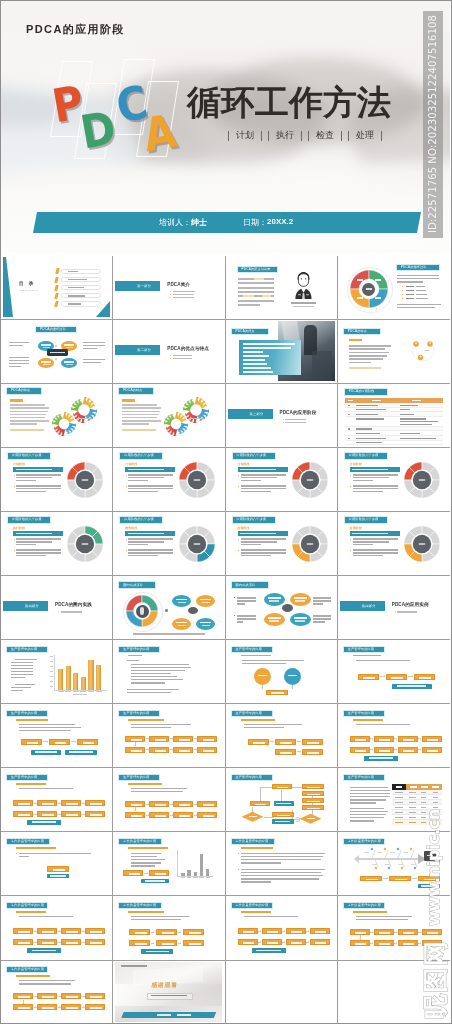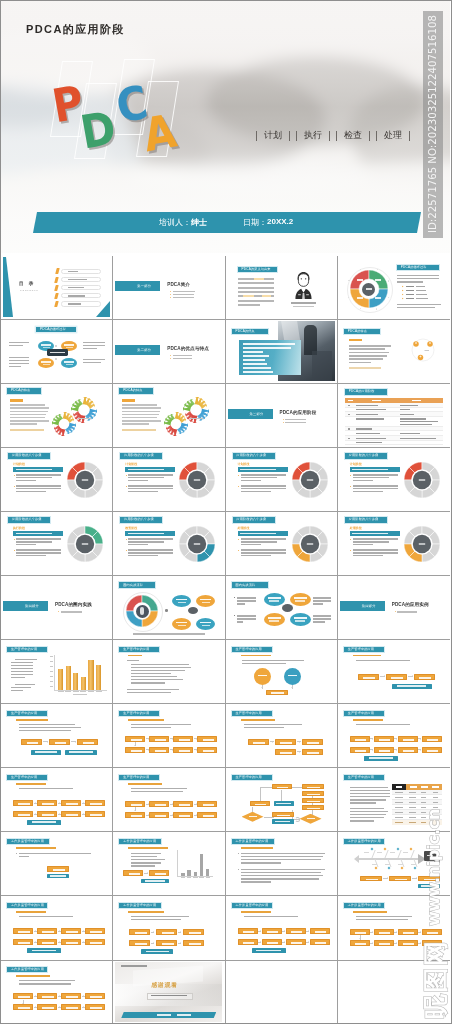--- a/index.html
+++ b/index.html
@@ -15,21 +15,21 @@
       background:linear-gradient(180deg,rgba(247,245,244,.93) 0%,rgba(247,245,244,.72) 20%,
                  rgba(250,249,248,.55) 42%,rgba(250,250,249,.66) 64%,rgba(252,252,251,.9) 86%,rgba(253,253,252,.97) 100%);}
 
   .pdca{position:absolute;left:0;top:0;width:100%;height:100%;}
   .pbox{position:absolute;border:1.3px solid rgba(255,255,255,.85);
         transform:skewX(-9deg);}
   .letter{position:absolute;font-family:"DejaVu Sans",sans-serif;font-weight:bold;
           line-height:1;}
 
   .htitle{position:absolute;font-weight:bold;color:#2e2b29;letter-spacing:1px;}
-  .hsub{position:absolute;display:flex;align-items:center;color:#3a3633;margin-left:28px;}
+  .hsub{position:absolute;display:flex;align-items:center;color:#3a3633;}
   .hsub span{padding:0 7px;}
   .hsub i{display:inline-block;width:1px;height:10px;background:#6e6a66;font-style:normal;}
 
   .hbar{position:absolute;background:#2e93ad;}
   .hbar-txt{position:absolute;color:#fff;display:flex;}
 
   .idbox{position:absolute;background:rgba(140,140,140,.62);}
   .idtxt{position:absolute;color:#f4f4f4;white-space:nowrap;
          transform-origin:0 0;transform:rotate(-90deg);
          font-family:"DejaVu Sans",sans-serif;}
@@ -102,20 +102,21 @@
                    text-shadow:1.6px 2.4px 0 rgba(130,122,118,.55);">P</span>
       <span class="letter" style="left:78px;top:106px;font-size:46px;color:#3da06b;transform:rotate(-10deg) scaleX(.9);
                    text-shadow:1.6px 2.4px 0 rgba(130,122,118,.55);">D</span>
       <span class="letter" style="left:114px;top:80px;font-size:46px;color:#3590c0;transform:rotate(-10deg) scaleX(.9);
                    text-shadow:1.6px 2.4px 0 rgba(130,122,118,.55);">C</span>
       <span class="letter" style="left:141px;top:109px;font-size:46px;color:#f0a32c;transform:rotate(-10deg) scaleX(.9);
                    text-shadow:1.6px 2.4px 0 rgba(130,122,118,.55);">A</span>
     </div>
 
     <div class="htitle" style="left:25px;top:21px;font-size:11px;letter-spacing:1.4px;">PDCA的应用阶段</div>
+    <div class="htitle" style="left:186px;top:79px;font-size:34px;letter-spacing:0px;">循环工作方法</div>
     <div class="hsub" style="left:227px;top:128px;font-size:9px;">
       <i></i>
       <span>计划</span>
       <i></i>
       <b style="width:6px"></b>
       <i></i>
       <span>执行</span>
       <i></i>
       <b style="width:6px"></b>
       <i></i>

